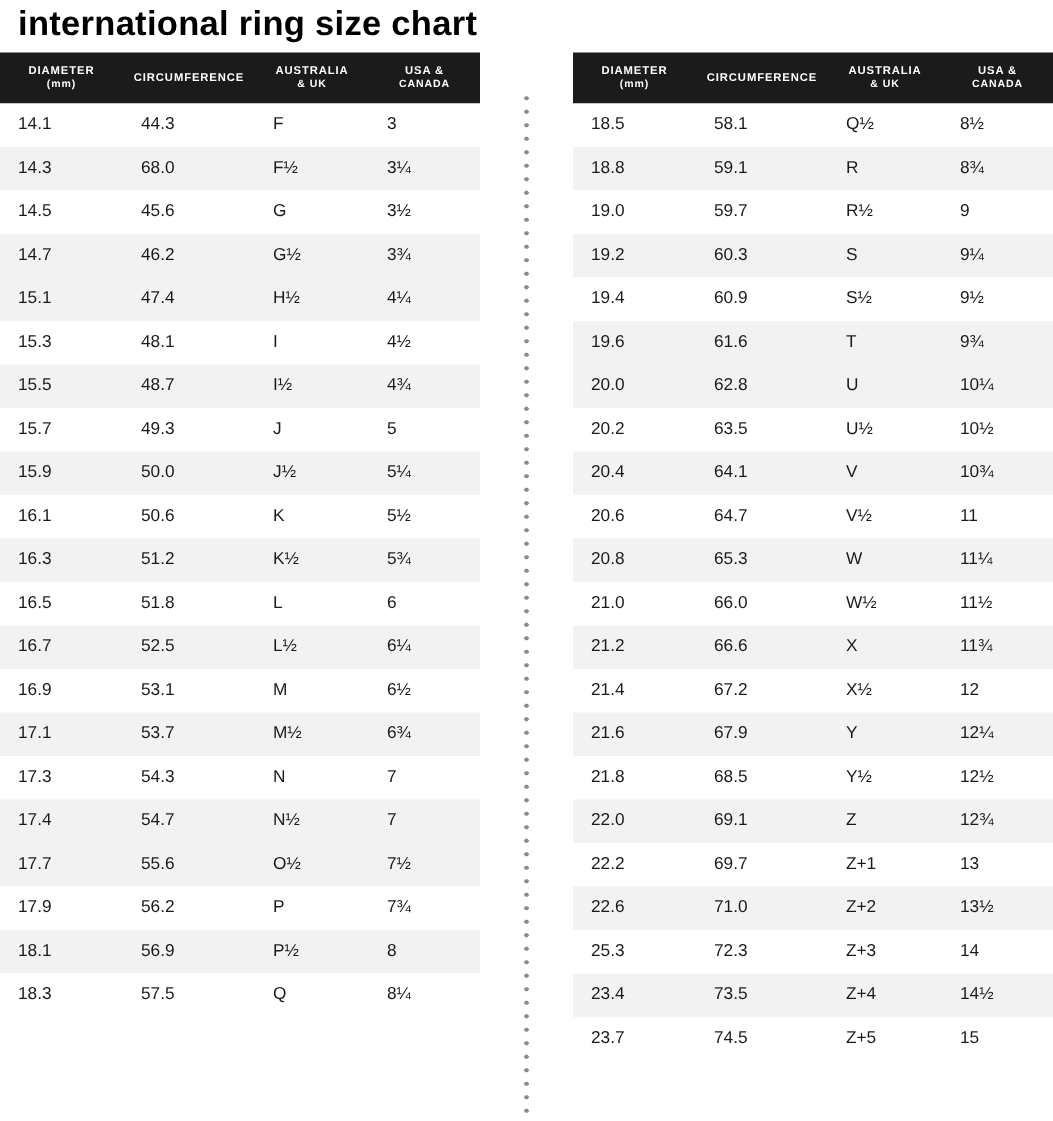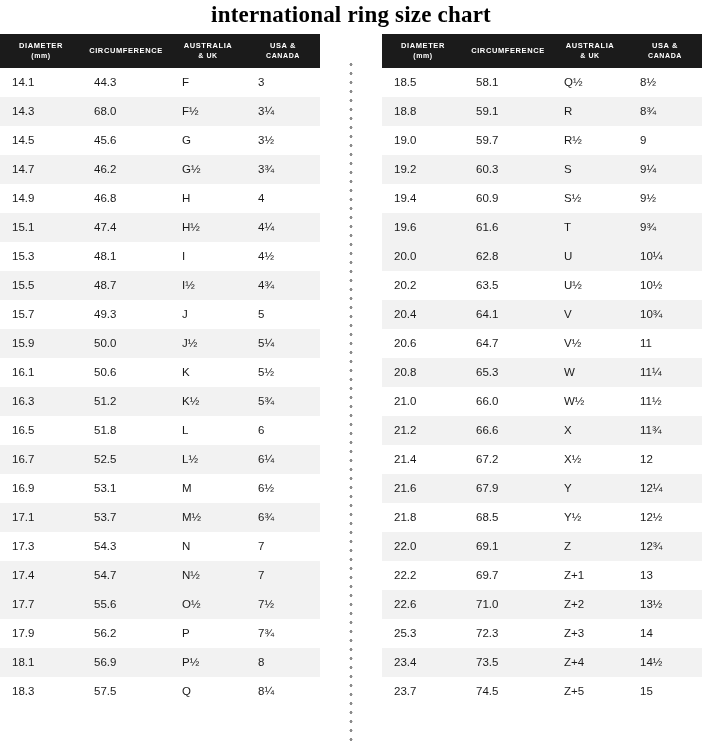--- a/index.html
+++ b/index.html
@@ -14,26 +14,26 @@
     color: #1a1a1a;
     overflow: hidden;
   }
   .page {
     position: relative;
     width: 702px;
     height: 747px;
     box-sizing: border-box;
   }
   .title {
-    text-align: center;
-    font-family: Liberation Serif, serif;
+    text-align: left;
+    font-family: Liberation Sans, sans-serif;
     font-weight: bold;
     font-size: 23px;
     letter-spacing: 0.2px;
-    margin: 2px 0 6px 0;
+    margin: 2px 0 6px 12px;
     color: #000000;
   }
   .tables {
     display: flex;
     flex-direction: row;
     align-items: flex-start;
     justify-content: space-between;
     padding: 0 0 0 0;
   }
   .tablewrap {
@@ -146,26 +146,20 @@
               <td>45.6</td>
               <td>G</td>
               <td>3½</td>
             </tr>
             <tr class="even">
               <td>14.7</td>
               <td>46.2</td>
               <td>G½</td>
               <td>3¾</td>
             </tr>
-            <tr class="odd">
-              <td>14.9</td>
-              <td>46.8</td>
-              <td>H</td>
-              <td>4</td>
-            </tr>
             <tr class="even">
               <td>15.1</td>
               <td>47.4</td>
               <td>H½</td>
               <td>4¼</td>
             </tr>
             <tr class="odd">
               <td>15.3</td>
               <td>48.1</td>
               <td>I</td>

